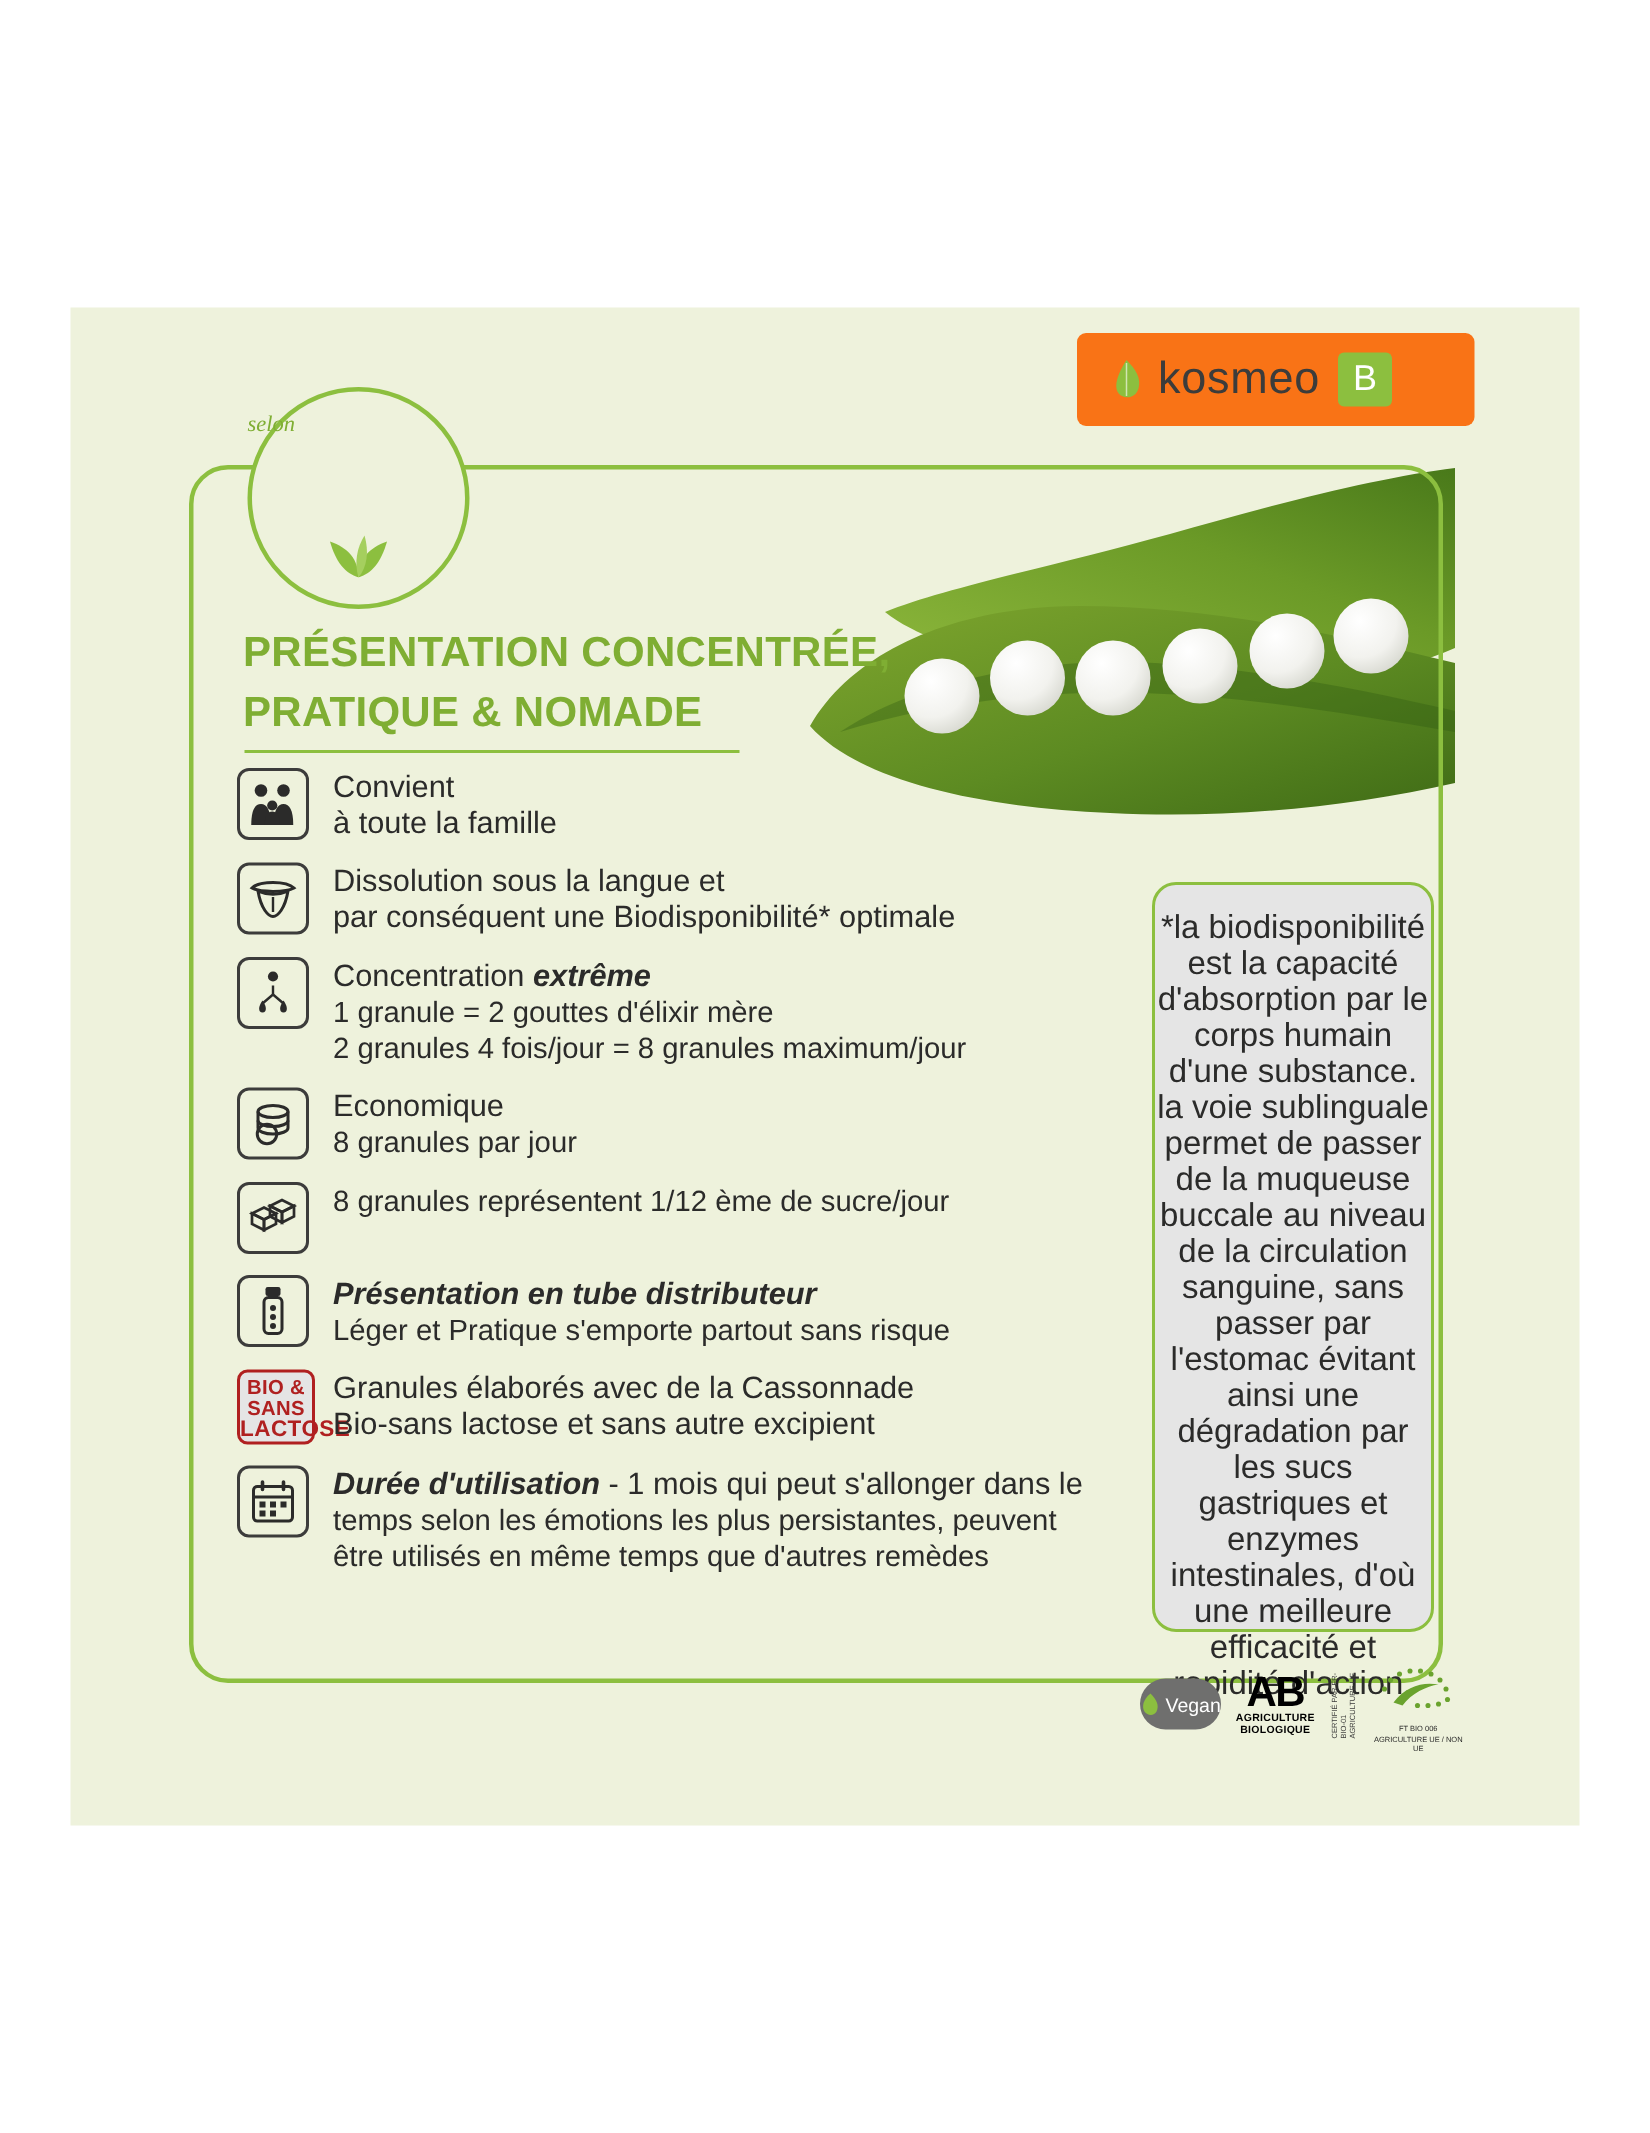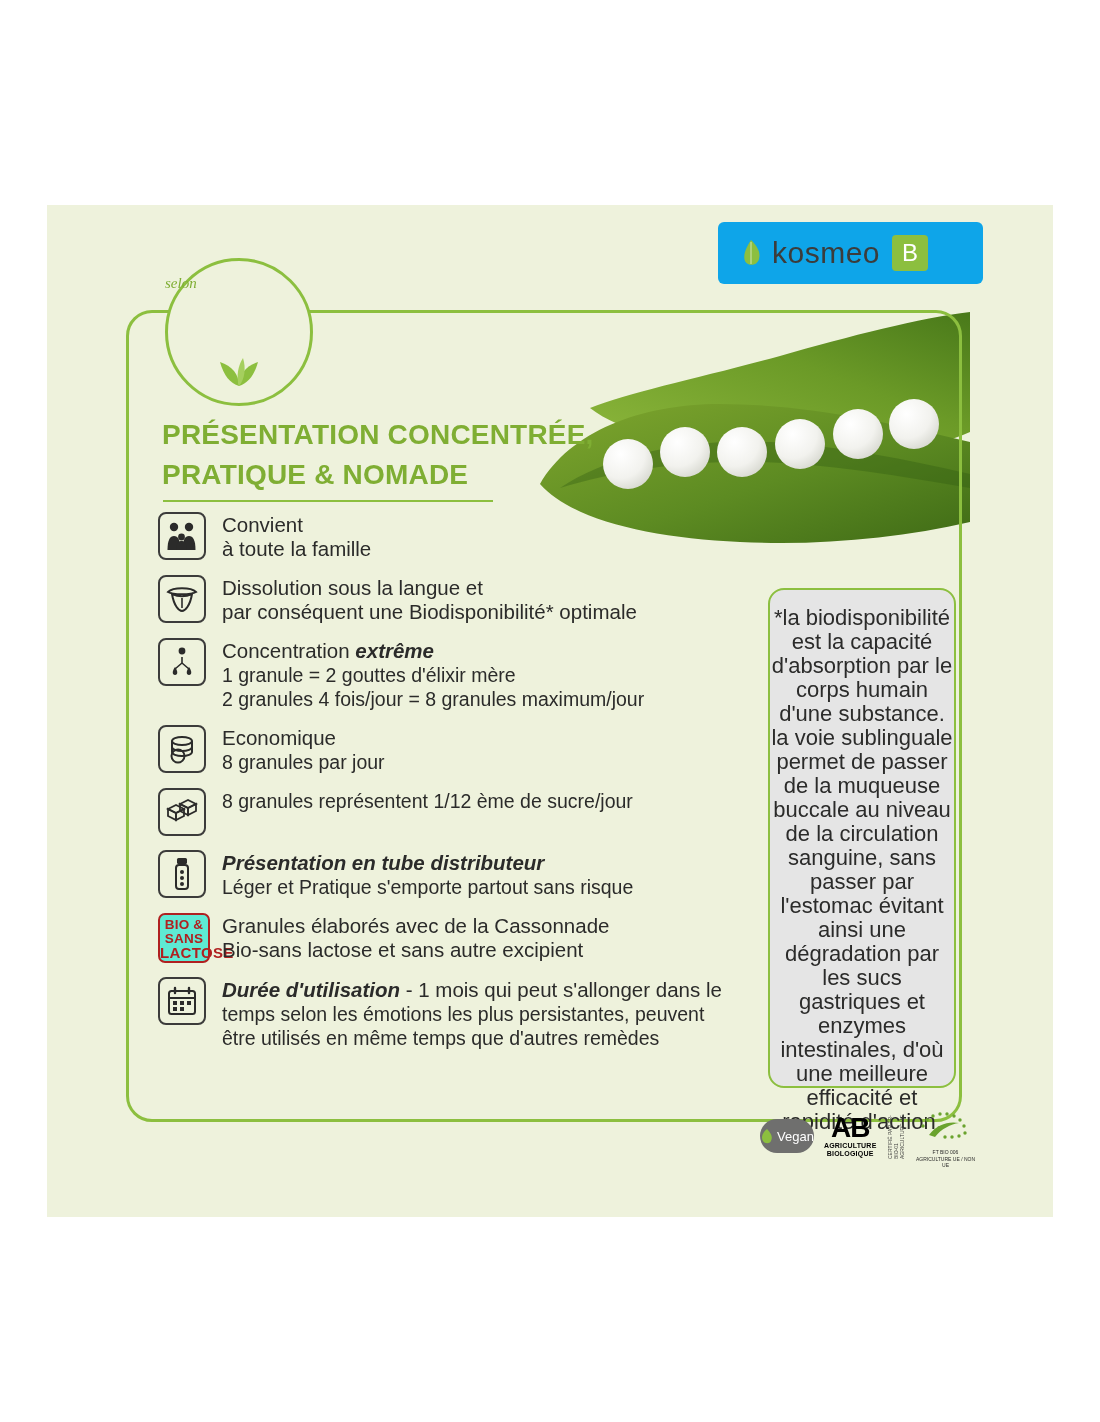--- a/index.html
+++ b/index.html
@@ -25,21 +25,21 @@
     background: #eef2dc;
   }
 
   
   .logo-box {
     position: absolute;
     left: 718px;
     top: 222px;
     width: 265px;
     height: 62px;
-    background: #0ea5e9;
+    background: #f97316;
     border-radius: 6px;
     display: flex;
     align-items: center;
     padding-left: 22px;
     box-sizing: border-box;
   }
   .logo-leaf {
     width: 22px;
     height: 26px;
     margin-right: 10px;
@@ -198,21 +198,21 @@
 
   
   .bio-stamp {
     width: 52px;
     height: 50px;
     flex: none;
     margin-right: 12px;
     border: 2px solid #b02020;
     border-radius: 7px;
     box-sizing: border-box;
-    background: #5eead4;
+    background: #e5e5e5;
     color: #b02020;
     font-weight: 700;
     font-size: 13.5px;
     line-height: 14px;
     text-align: center;
     padding-top: 3px;
     letter-spacing: 0.2px;
   }
   .bio-stamp .l3 { font-size: 15px; letter-spacing: 0.3px; }
 

